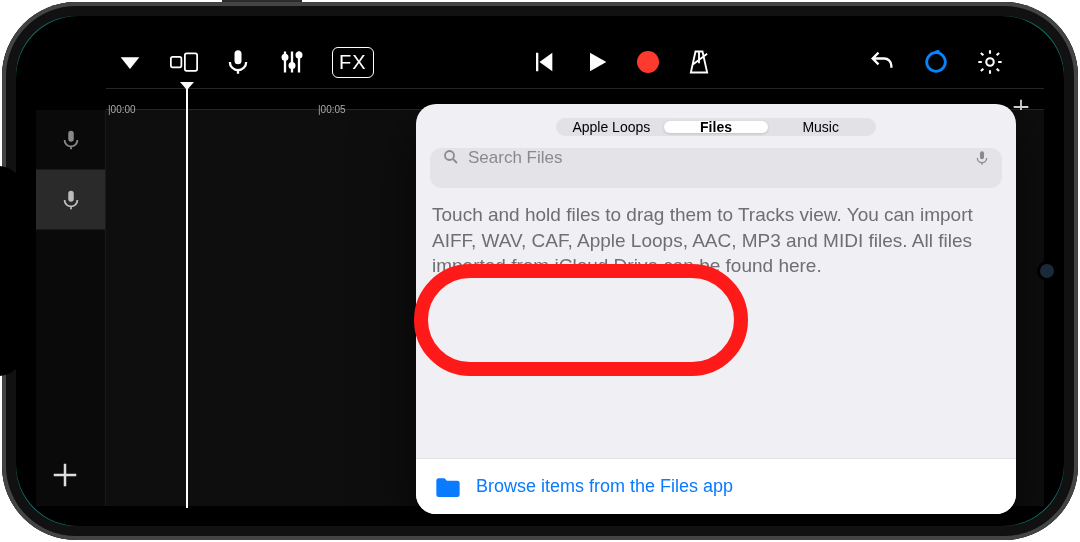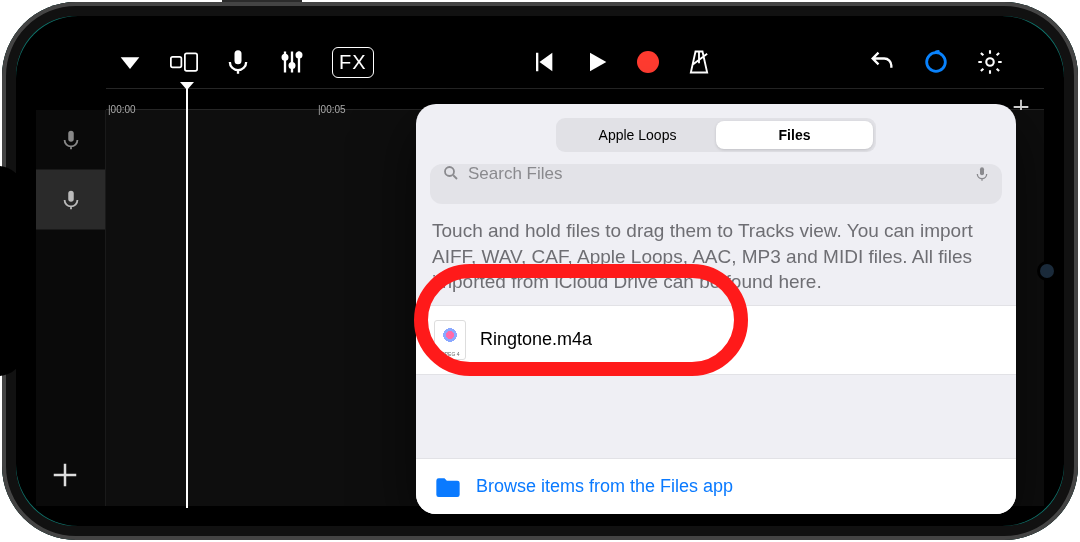--- a/index.html
+++ b/index.html
@@ -103,21 +103,21 @@
     position: absolute; top: 88px; left: 400px; width: 600px; height: 410px;
     background: #efeff4; border-radius: 20px; box-shadow: 0 20px 60px rgba(0,0,0,.6);
     overflow: hidden; z-index: 40;
   }
   .popover::before { 
     content: ""; position: absolute; top: -10px; right: 30px;
     border-left: 12px solid transparent; border-right: 12px solid transparent;
     border-bottom: 12px solid #efeff4;
   }
   .segmented {
-    margin: 14px auto 12px; width: 320px; height: 34px; background: #e1e1e6;
+    margin: 14px auto 12px; width: 320px; height: 18px; background: #e1e1e6;
     border-radius: 9px; display: flex; padding: 3px; gap: 0;
   }
   .seg {
     flex: 1; display: flex; align-items: center; justify-content: center;
     font-size: 14px; color: #000; border-radius: 7px; cursor: pointer;
   }
   .seg.active { background: #fff; font-weight: 600; box-shadow: 0 1px 3px rgba(0,0,0,.15); border-radius: 8px; }
   .searchbar {
     margin: 0 14px; height: 40px; background: #e3e3e8; border-radius: 12px;
     display: flex; align-items: flex-start; padding: 0 12px; color: #8a8a8e; gap: 8px;
@@ -284,43 +284,38 @@
     <div class="add-btn">
       <svg viewBox="0 0 24 24" fill="none" stroke-width="2">
           <path d="M12 3v18M3 12h18"></path>
         </svg>
     </div>
 
     <div class="popover">
       <div class="segmented">
         <div class="seg">Apple Loops</div>
         <div class="seg active">Files</div>
+        <div class="seg">Music</div>
       </div>
       <div class="searchbar">
         <span class="icon" style="width:18px;height:18px">
           <svg viewBox="0 0 24 24" fill="none" stroke="#8a8a8e" stroke-width="2.4">
               <circle cx="10" cy="10" r="6"></circle>
               <path d="M20 20l-5-5"></path>
             </svg>
         </span>
         <input type="text" placeholder="Search Files" style="">
         <span class="icon" style="width:16px;height:20px">
           <svg viewBox="0 0 24 24" fill="#8a8a8e">
               <rect x="9" y="2" width="6" height="12" rx="3"></rect>
               <path fill="none" stroke="#8a8a8e" stroke-width="2" d="M5 12a7 7 0 0 0 14 0M12 19v3"></path>
             </svg>
         </span>
       </div>
       <div class="hint">Touch and hold files to drag them to Tracks view. You can import AIFF, WAV, CAF, Apple Loops, AAC, MP3 and MIDI files. All files imported from iCloud Drive can be found here.</div>
-      <div class="file-row">
-        <div class="file-thumb">
-          <span>MPEG 4</span>
-        </div>
-        <div class="file-name">Ringtone.m4a</div>
-      </div>
       <div class="browse">
         <span class="folder-icon">
           <svg viewBox="0 0 24 20" fill="#0a7aff">
               <path d="M2 4a2 2 0 0 1 2-2h5l2 2h9a2 2 0 0 1 2 2v10a2 2 0 0 1-2 2H4a2 2 0 0 1-2-2z"></path>
             </svg>
         </span>
         <span class="browse-label">Browse items from the Files app</span>
       </div>
       <div class="home-indicator"></div>
     </div>

